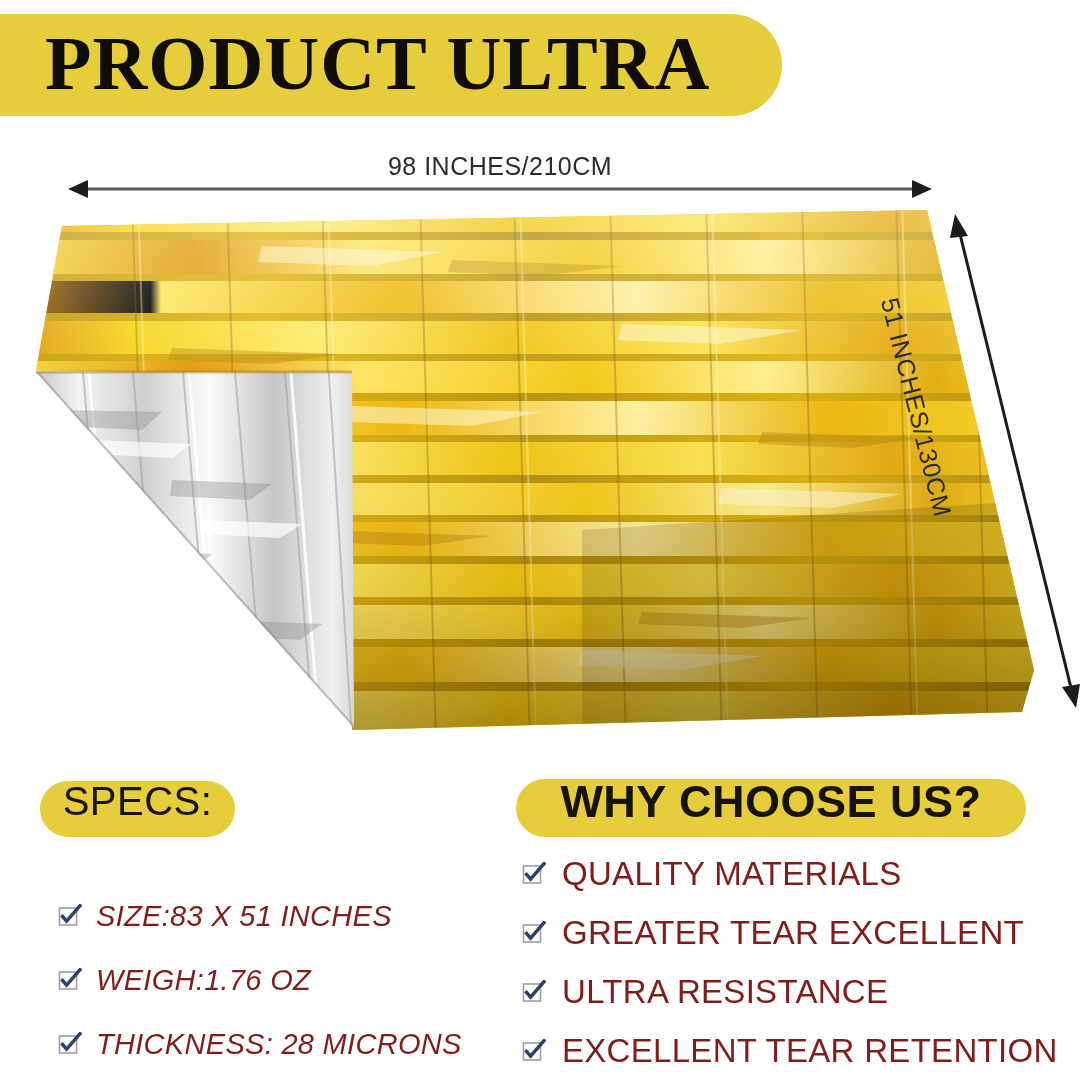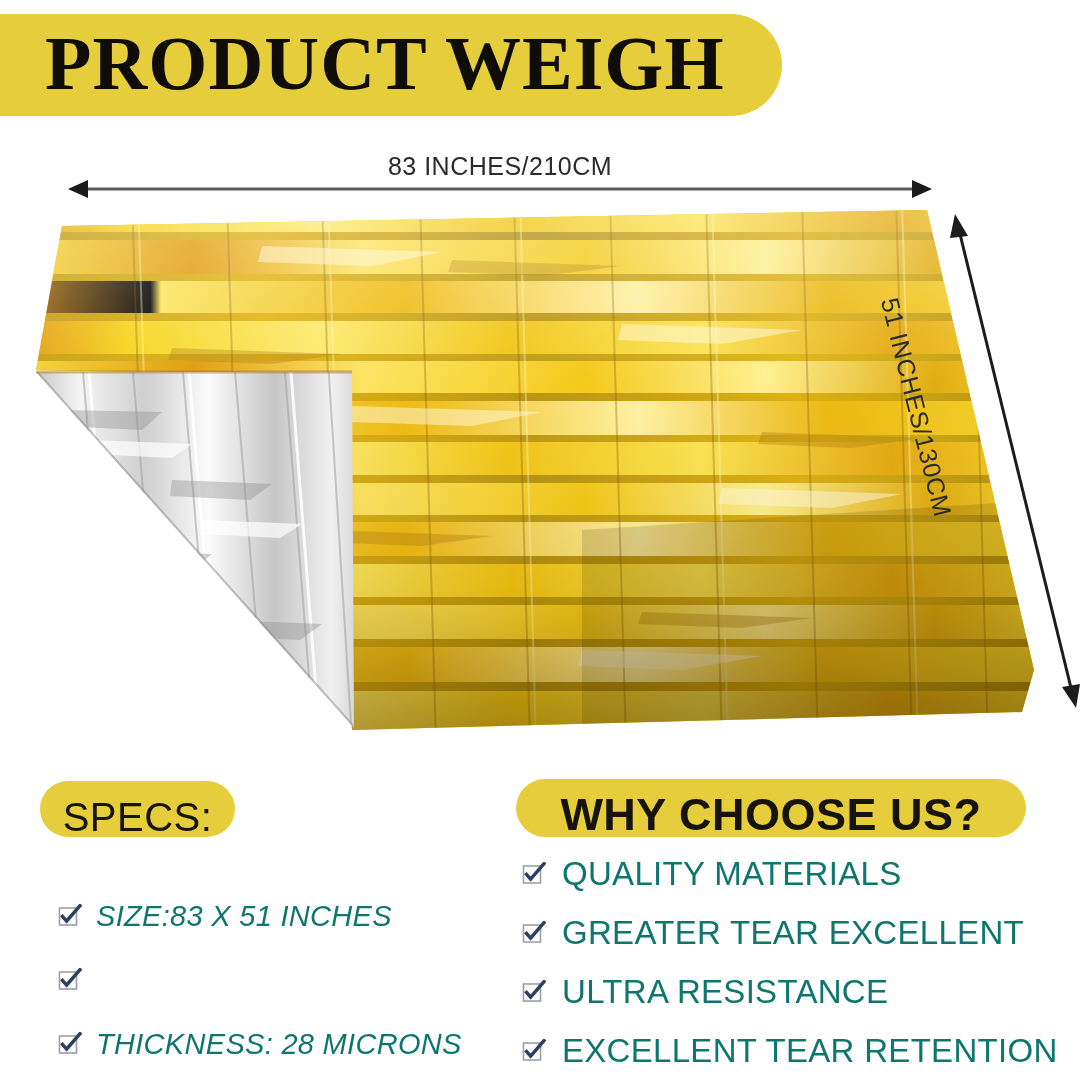--- a/index.html
+++ b/index.html
@@ -92,21 +92,21 @@
     width: 1020px;
     height: 540px;
   }
 
   
   .pill-badge {
     position: absolute;
     background: #e6cd3b;
     border-radius: 999px;
     display: flex;
-    align-items: flex-end;
+    align-items: flex-start;
     justify-content: center;
   }
   .pill-badge span {
     font-size: 40px;
     color: #171309;
     letter-spacing: 0.5px;
     white-space: nowrap;
     line-height: 1;
   }
   #specs-badge {
@@ -145,32 +145,32 @@
     position: relative;
     flex: 0 0 auto;
     width: 24px;
     height: 24px;
     margin-right: 14px;
   }
   .checkbox-icon svg { display: block; }
 
   .check-label {
     font-size: 29px;
-    color: #0f766e;
+    color: #7f1d1d;
     letter-spacing: 0.3px;
     line-height: 1;
   }
   #why-list .check-label { font-size: 33px; }
   #why-list .checkbox-icon { margin-right: 16px; }
 </style>
 </head>
 <body>
 
 <div id="header-banner">
-  <div id="header-title">PRODUCT WEIGH</div>
+  <div id="header-title">PRODUCT ULTRA</div>
 </div>
 
 <div id="blanket-photo">
   <svg viewBox="0 0 1020 540" width="1020" height="540" preserveAspectRatio="none">
     <defs>
 
       <linearGradient id="gBandA" x1="0" y1="0" x2="1" y2="0">
         <stop offset="0%" stop-color="#d98f0d"></stop>
         <stop offset="12%" stop-color="#f6d31a"></stop>
         <stop offset="30%" stop-color="#fde96a"></stop>
@@ -335,21 +335,21 @@
         <polygon points="120,400 220,404 200,418 118,414"></polygon>
       </g>
 
       <line x1="14" y1="172" x2="332" y2="528" stroke="#8a8a8a" stroke-opacity="0.5" stroke-width="4"></line>
     </g>
 
     <line x1="14" y1="172" x2="330" y2="172" stroke="#a07a10" stroke-opacity="0.5" stroke-width="3"></line>
   </svg>
 </div>
 
-<div id="dim-width-label">83 INCHES/210CM</div>
+<div id="dim-width-label">98 INCHES/210CM</div>
 <svg id="dim-width-arrow" viewBox="0 0 868 34">
   <line x1="16" y1="17" x2="852" y2="17" stroke="#5a5a5a" stroke-width="3"></line>
   <polygon points="2,17 22,8 22,26" fill="#1c1c1c"></polygon>
   <polygon points="866,17 846,8 846,26" fill="#1c1c1c"></polygon>
 </svg>
 
 <svg id="dim-height-arrow" viewBox="0 0 160 520">
   <line x1="29" y1="30" x2="142" y2="492" stroke="#1c1c1c" stroke-width="3"></line>
   <polygon points="25,14 38,36 20,38" fill="#1c1c1c"></polygon>
   <polygon points="146,508 132,487 150,484" fill="#1c1c1c"></polygon>
@@ -370,20 +370,21 @@
     </span>
     <span class="check-label">SIZE:83 X 51 INCHES</span>
   </li>
   <li class="check-item">
     <span class="checkbox-icon">
       <svg viewBox="0 0 24 24" width="24" height="24">
         <rect x="1.5" y="4" width="17" height="17" fill="#ffffff" stroke="#9aa0a6" stroke-width="1.6"></rect>
         <path d="M 4.5 12.4 L 8.6 17.2 L 22 1.6" fill="none" stroke="#2b4163" stroke-width="3.4" stroke-linecap="square" stroke-linejoin="miter"></path>
       </svg>
     </span>
+    <span class="check-label">WEIGH:1.76 OZ</span>
   </li>
   <li class="check-item">
     <span class="checkbox-icon">
       <svg viewBox="0 0 24 24" width="24" height="24">
         <rect x="1.5" y="4" width="17" height="17" fill="#ffffff" stroke="#9aa0a6" stroke-width="1.6"></rect>
         <path d="M 4.5 12.4 L 8.6 17.2 L 22 1.6" fill="none" stroke="#2b4163" stroke-width="3.4" stroke-linecap="square" stroke-linejoin="miter"></path>
       </svg>
     </span>
     <span class="check-label">THICKNESS: 28 MICRONS</span>
   </li>

